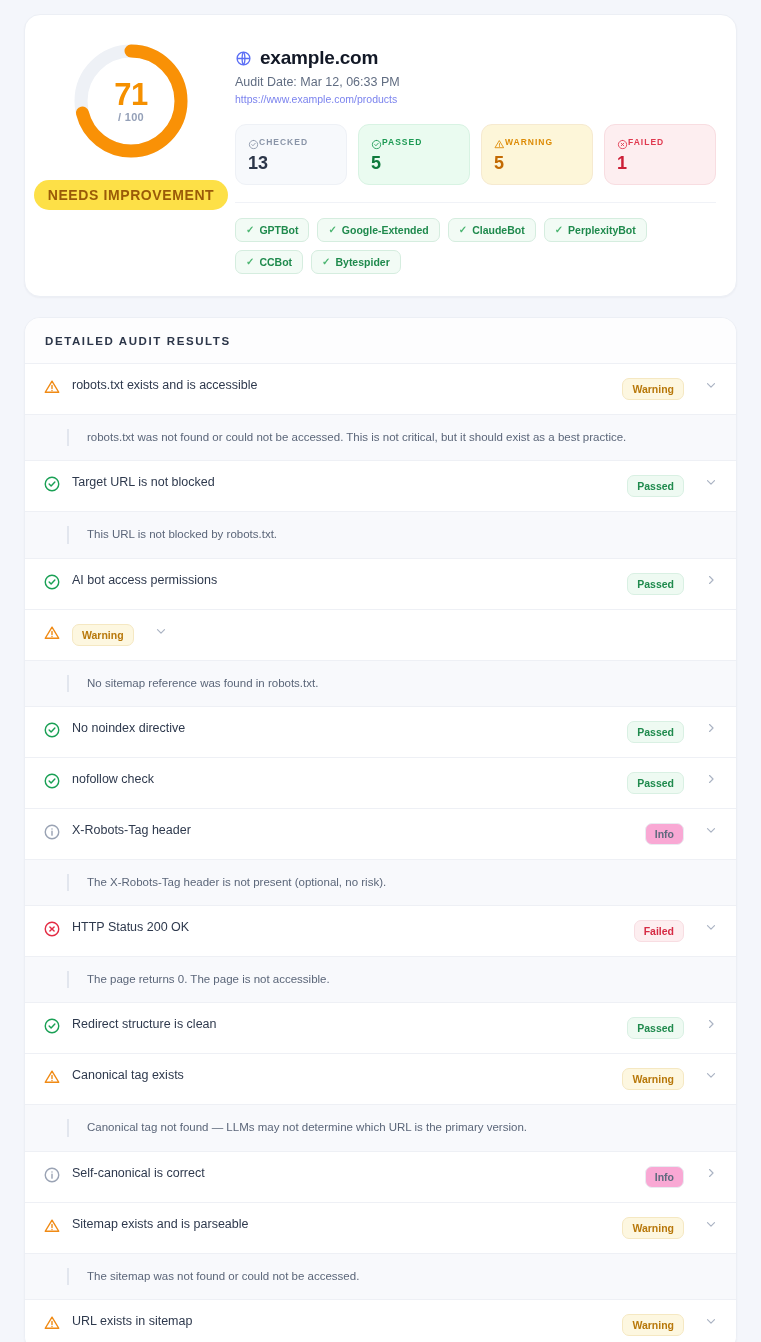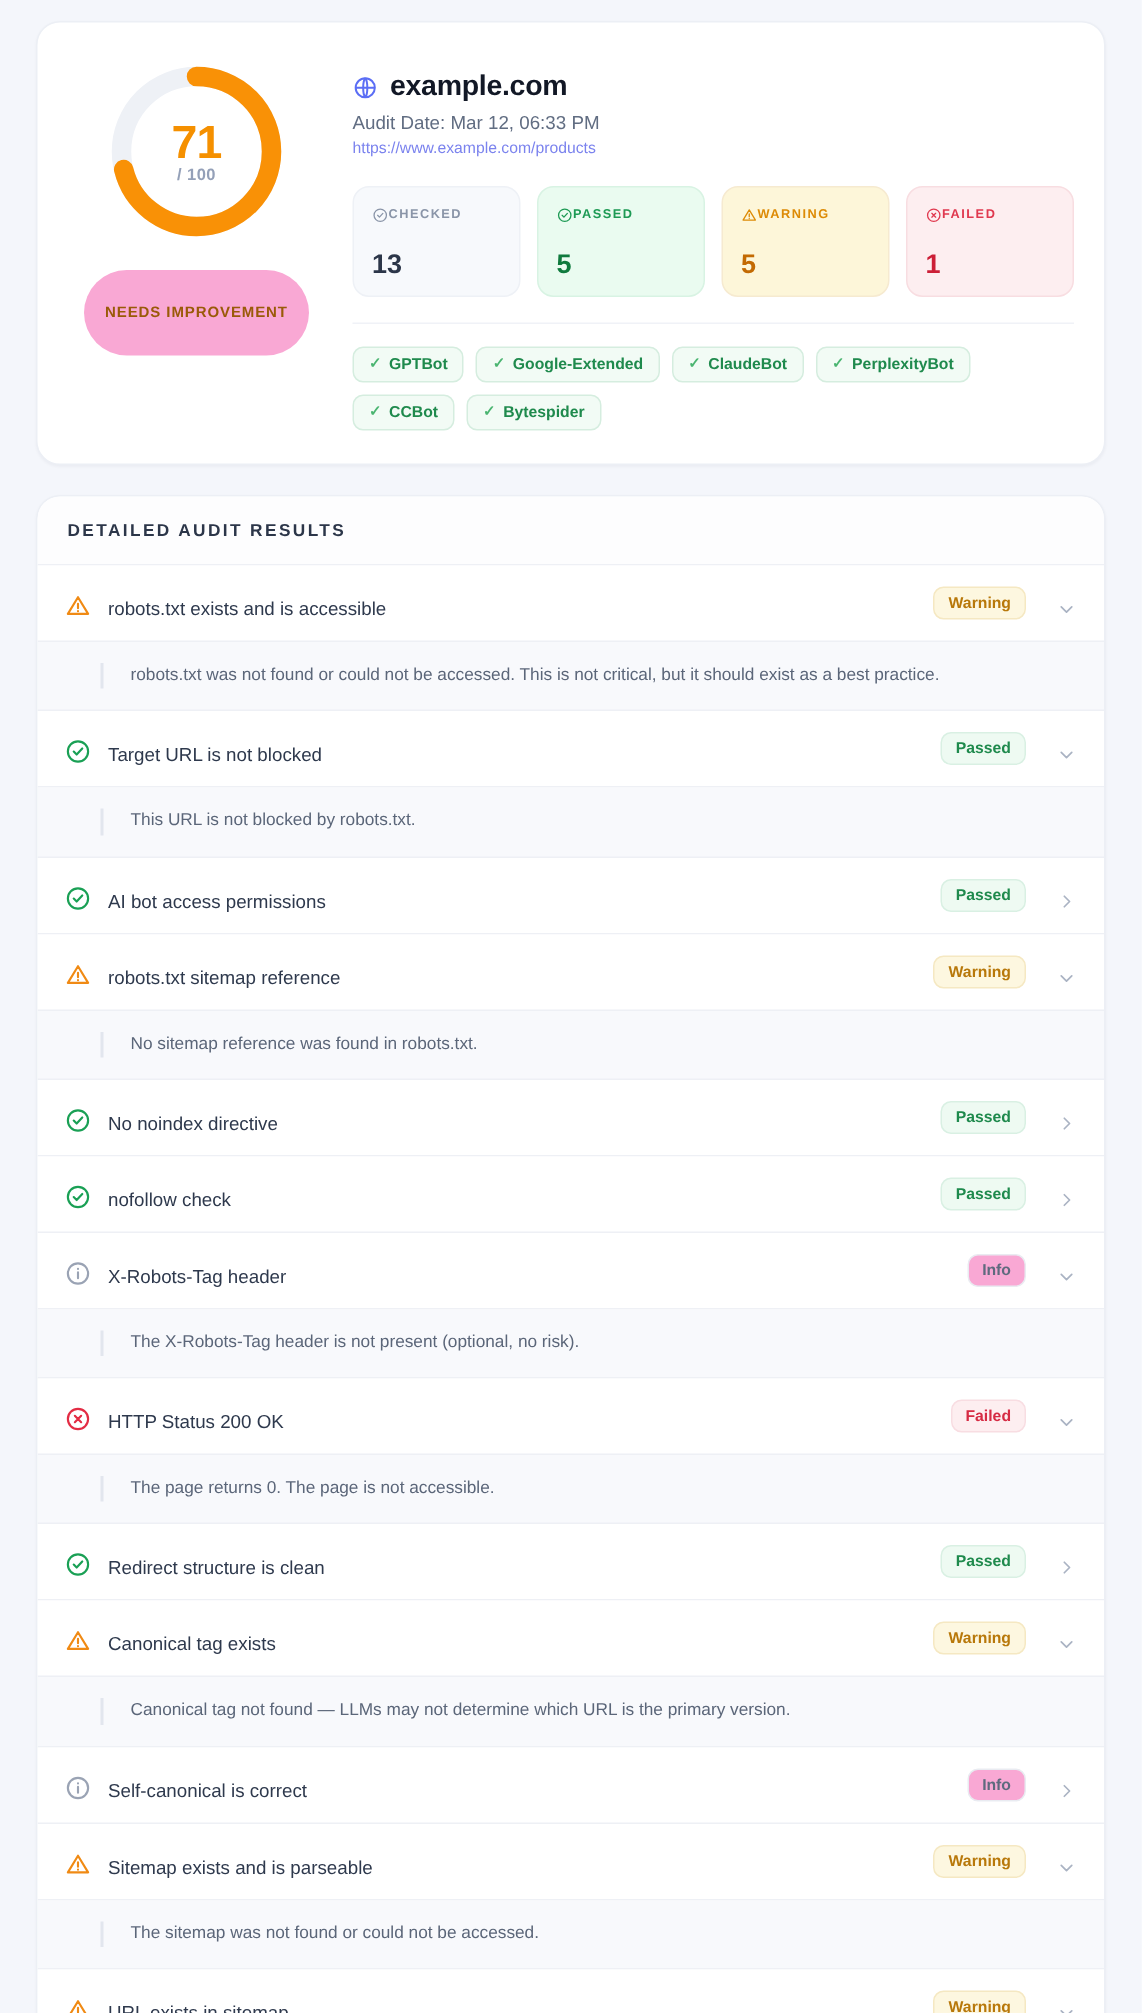--- a/index.html
+++ b/index.html
@@ -39,26 +39,26 @@
     align-items: center; justify-content: center;
     gap: 1px;
   }
   .score-num {
     font-size: 31px; font-weight: 700; color: #f59000; line-height: 1;
     letter-spacing: -0.5px;
   }
   .score-den { font-size: 11px; font-weight: 700; color: #94a0b8; letter-spacing: .3px; }
   .score-badge {
     margin-top: 17px;
-    background: #f9a8d4;
+    background: #fde047;
     color: #9a5a08;
-    font-size: 10px;
+    font-size: 14px;
     font-weight: 700;
     letter-spacing: .6px;
-    padding: 23px 14px;
+    padding: 7px 14px;
     border-radius: 999px;
     white-space: nowrap;
   }
 
   .info-col { flex: 1 1 auto; min-width: 0; padding-top: 14px; }
   .site-title-row { display: flex; align-items: center; gap: 8px; }
   .globe-icon { width: 17px; height: 17px; color: #5b6ef5; flex: 0 0 auto; }
   .site-title { font-size: 19px; font-weight: 700; color: #121826; letter-spacing: -0.2px; }
   .audit-date { margin-top: 6px; font-size: 12.5px; color: #616d82; }
   .audit-url {
@@ -68,21 +68,21 @@
 
   .stats-row { display: flex; gap: 11px; margin-top: 17px; }
   .stat-card {
     flex: 1 1 0; min-width: 0;
     border-radius: 11px;
     padding: 11px 12px 12px 12px;
     border: 1px solid transparent;
   }
   .stat-head { display: flex; align-items: center; gap: 0; }
   .stat-label { font-size: 8.5px; font-weight: 700; letter-spacing: 1px; }
-  .stat-value { margin-top: 20px; font-size: 18px; font-weight: 700; line-height: 1; }
+  .stat-value { margin-top: 7px; font-size: 18px; font-weight: 700; line-height: 1; }
   .stat-ico { width: 11px; height: 11px; flex: 0 0 auto; }
 
   .stat-checked { background: #f7f9fc; border-color: #eef1f6; }
   .stat-checked .stat-label, .stat-checked .stat-ico { color: #8a95a8; }
   .stat-checked .stat-value { color: #2c3649; }
 
   .stat-passed { background: #eafbf0; border-color: #d8f3e3; }
   .stat-passed .stat-label, .stat-passed .stat-ico { color: #1d9a54; }
   .stat-passed .stat-value { color: #0f7a3d; }
 
@@ -116,21 +116,21 @@
     box-shadow: 0 1px 2px rgba(16,24,40,.04);
   }
   .results-head {
     padding: 17px 20px 16px 20px;
     font-size: 11.5px; font-weight: 700; letter-spacing: 1.6px;
     color: #2c3649;
     border-bottom: 1px solid #eef0f5;
     background: #fdfdfe;
   }
   .audit-row {
-    display: flex; align-items: flex-end; gap: 11px;
+    display: flex; align-items: flex-start; gap: 11px;
     padding: 14px 18px 14px 18px;
     border-bottom: 1px solid #eef0f5;
     background: #ffffff;
     min-height: 46px;
   }
   .row-icon { width: 18px; height: 18px; flex: 0 0 18px; }
   .row-title { flex: 1 1 auto; font-size: 12.5px; color: #2e394d; }
   .row-pill {
     font-size: 10.5px; font-weight: 600; padding: 4px 9px;
     border-radius: 7px; border: 1px solid transparent; white-space: nowrap;
@@ -292,21 +292,20 @@
           <span class="row-title">AI bot access permissions</span>
           <span class="row-pill pill-passed">Passed</span>
           <span class="chev"><svg viewBox="0 0 24 24" width="14" height="14" fill="none" stroke="currentColor" stroke-width="2" stroke-linecap="round" stroke-linejoin="round">
               <path d="M9.5 6l6 6-6 6"></path>
             </svg></span>
         </div>
         <div class="audit-row">
           <span class="row-icon"><svg viewBox="0 0 24 24" width="18" height="18" fill="none" stroke="#f08a14" stroke-width="1.9" stroke-linecap="round" stroke-linejoin="round">
               <path d="M12 4.2 21 19H3zM12 10v4M12 16.6v.1"></path>
             </svg></span>
-          <span class="row-title">robots.txt sitemap reference</span>
           <span class="row-pill pill-warning">Warning</span>
           <span class="chev"><svg viewBox="0 0 24 24" width="14" height="14" fill="none" stroke="currentColor" stroke-width="2" stroke-linecap="round" stroke-linejoin="round">
               <path d="M6 9.5l6 6 6-6"></path>
             </svg></span>
         </div>
         <div class="audit-detail">
           <div class="detail-inner">No sitemap reference was found in robots.txt.</div>
         </div>
         <div class="audit-row">
           <span class="row-icon"><svg viewBox="0 0 24 24" width="18" height="18" fill="none" stroke="#1aa055" stroke-width="1.9" stroke-linecap="round" stroke-linejoin="round">

